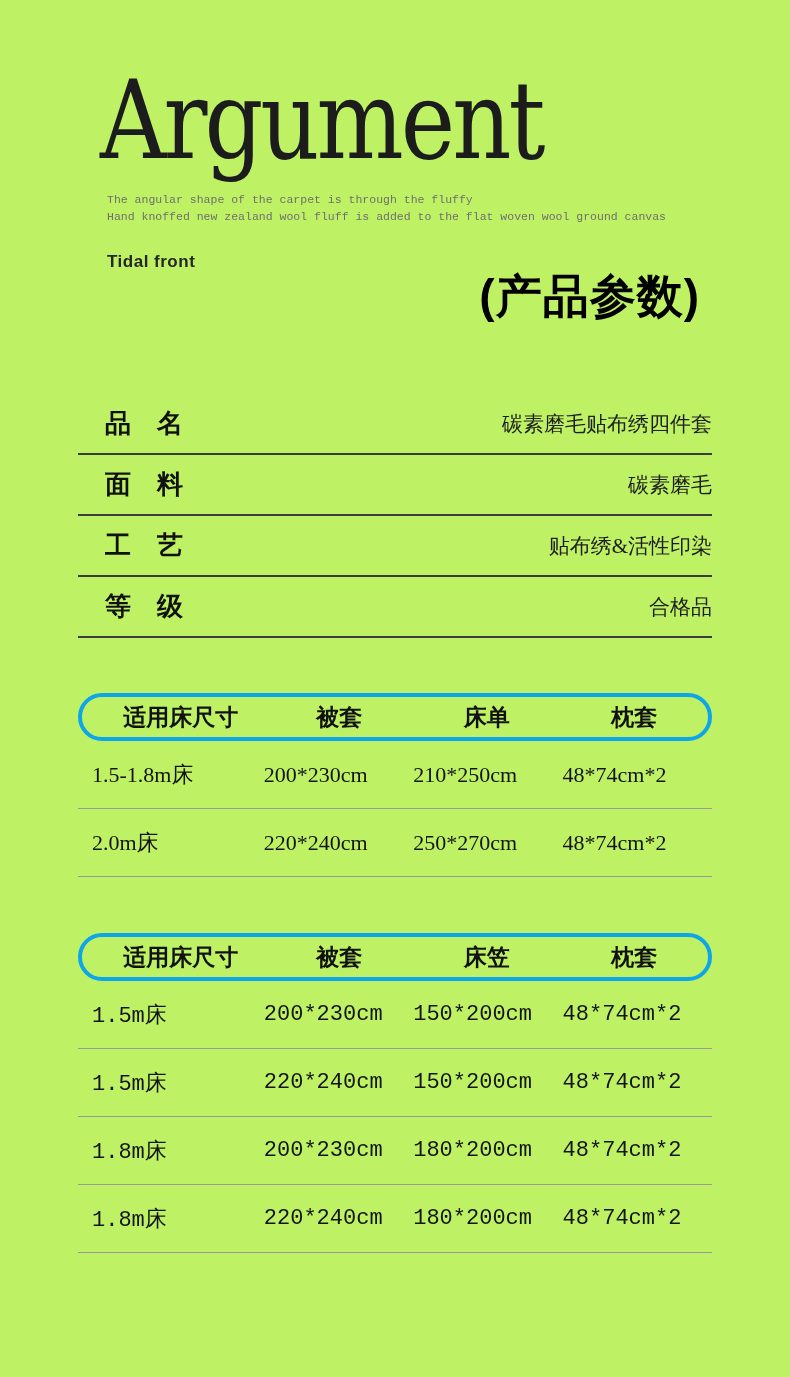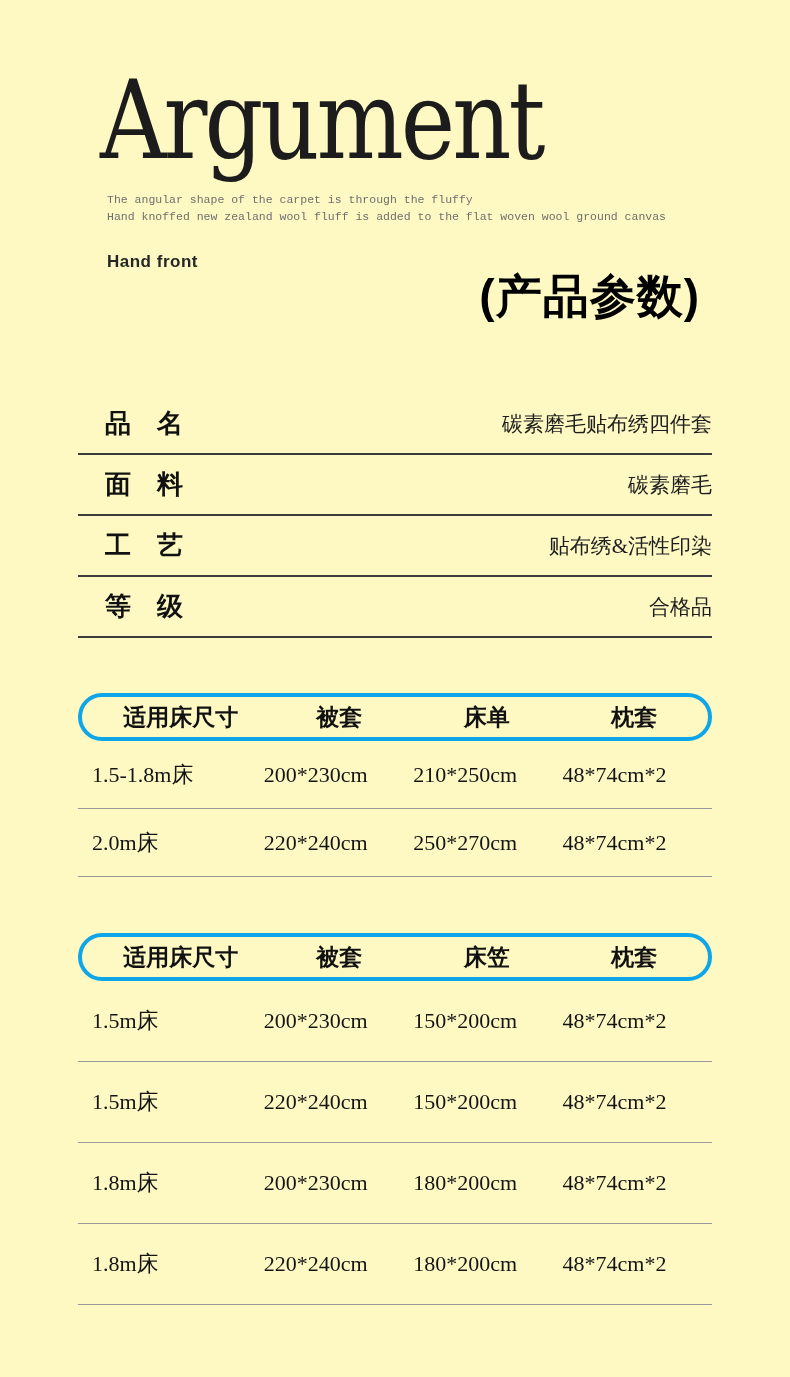--- a/index.html
+++ b/index.html
@@ -1,18 +1,18 @@
 <!DOCTYPE html>
 <html><head>
 <meta charset="utf-8">
 <style>
   * { margin:0; padding:0; box-sizing:border-box; }
   html,body { background:#ffffff; }
   body { width:790px; font-family:"Liberation Serif","DejaVu Serif",serif; color:#1a1a1a; }
-  .page { position:relative; width:790px; height:1377px; background:#fef9c3; overflow:hidden; }
+  .page { position:relative; width:790px; height:1377px; background:#bef264; overflow:hidden; }
 
   
   .logo {
     position:absolute; left:100px; top:58px;
     font-family:"DejaVu Serif","Liberation Serif",serif;
     font-size:92px; font-weight:400; letter-spacing:-3px; color:#1c1c1c;
     transform:scaleY(1.18); transform-origin:top left; white-space:nowrap;
   }
   .tagline {
     position:absolute; left:107px; top:191px;
@@ -52,36 +52,36 @@
     font-size:23px; font-weight:700; color:#111;
   }
   .size-row {
     display:grid; grid-template-columns:1.15fr 1fr 1fr 1fr;
     align-items:center; text-align:left; padding-left:14px;
     border-bottom:1px solid #9a9a9a;
     font-size:22px; color:#141414; white-space:nowrap;
   }
   .t1 .size-row { height:68px; }
   .t1 .size-row:first-of-type { height:72px; }
-  .t2 .size-row { height:81px; }
+  .t2 .size-row { height:68px;font-family:Liberation Mono, monospace; }
   .t2 .size-row:first-of-type { height:72px; }
 </style>
 </head>
 <body>
 
 <div class="page">
 
   <div class="logo">Argument</div>
 
   <div class="tagline">
     <div>The angular shape of the carpet is through the fluffy</div>
     <div>Hand knoffed new zealand wool fluff is added to the flat woven wool ground canvas</div>
   </div>
 
-  <div class="series">Hand front</div>
+  <div class="series">Tidal front</div>
 
   <div class="section-heading">(产品参数)</div>
 
   <div class="spec-list">
     <div class="spec-row">
       <span class="spec-label">品　名</span>
       <span class="spec-value">碳素磨毛贴布绣四件套</span>
     </div>
     <div class="spec-row">
       <span class="spec-label">面　料</span>

